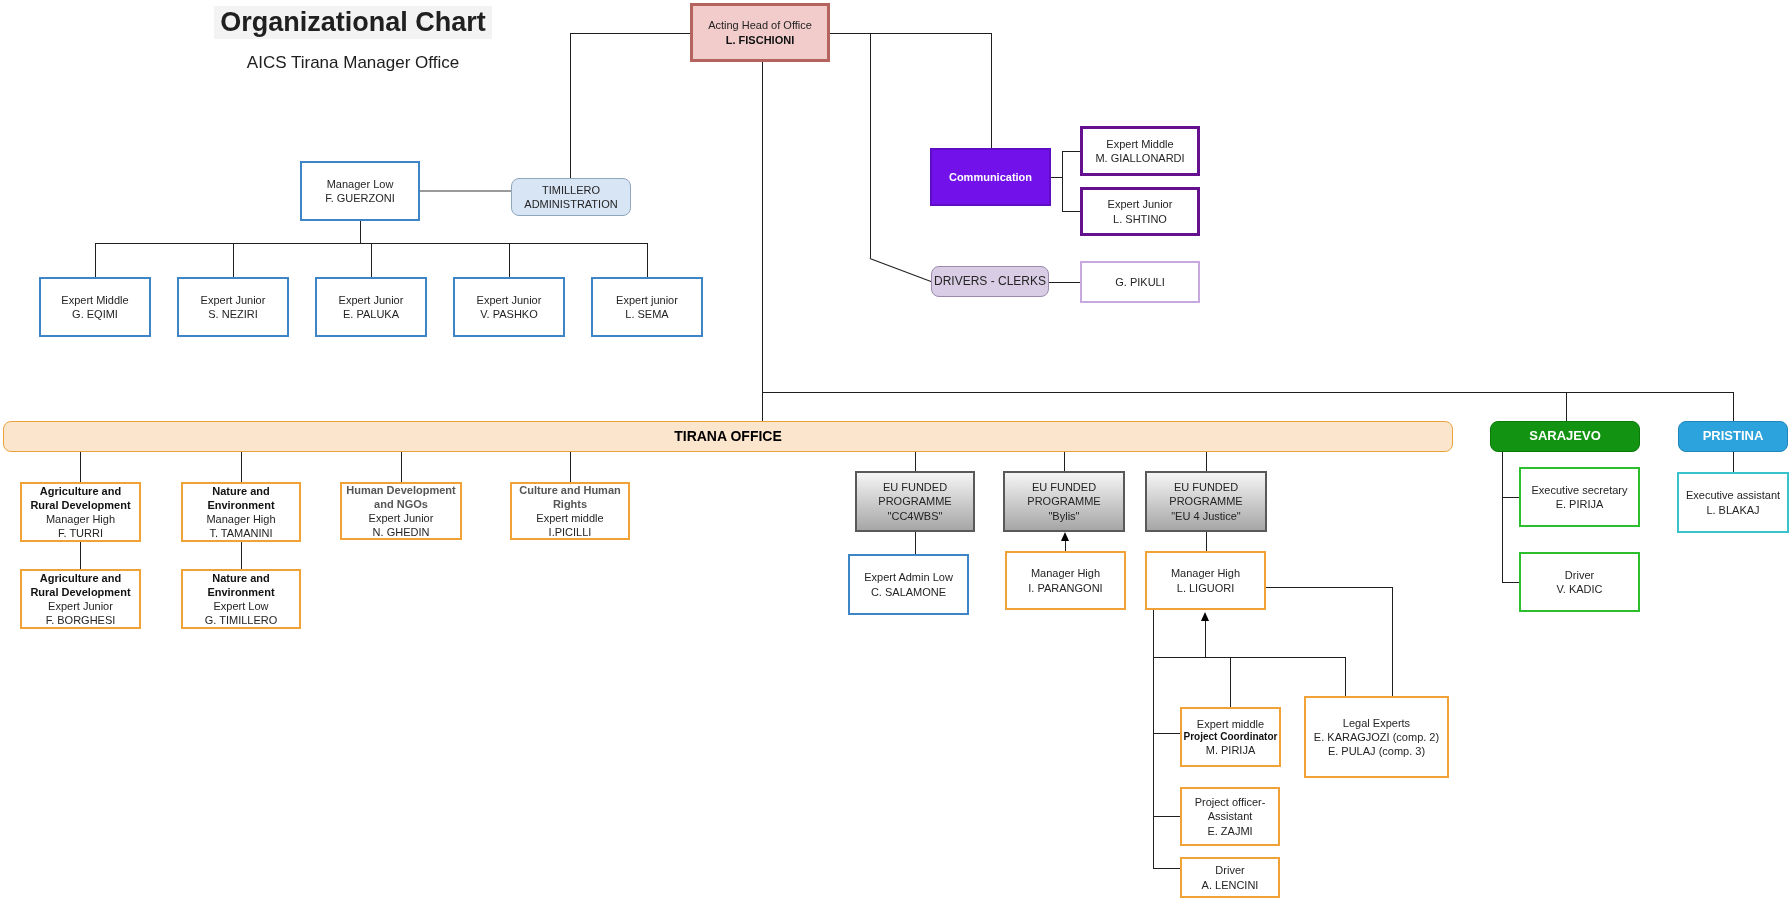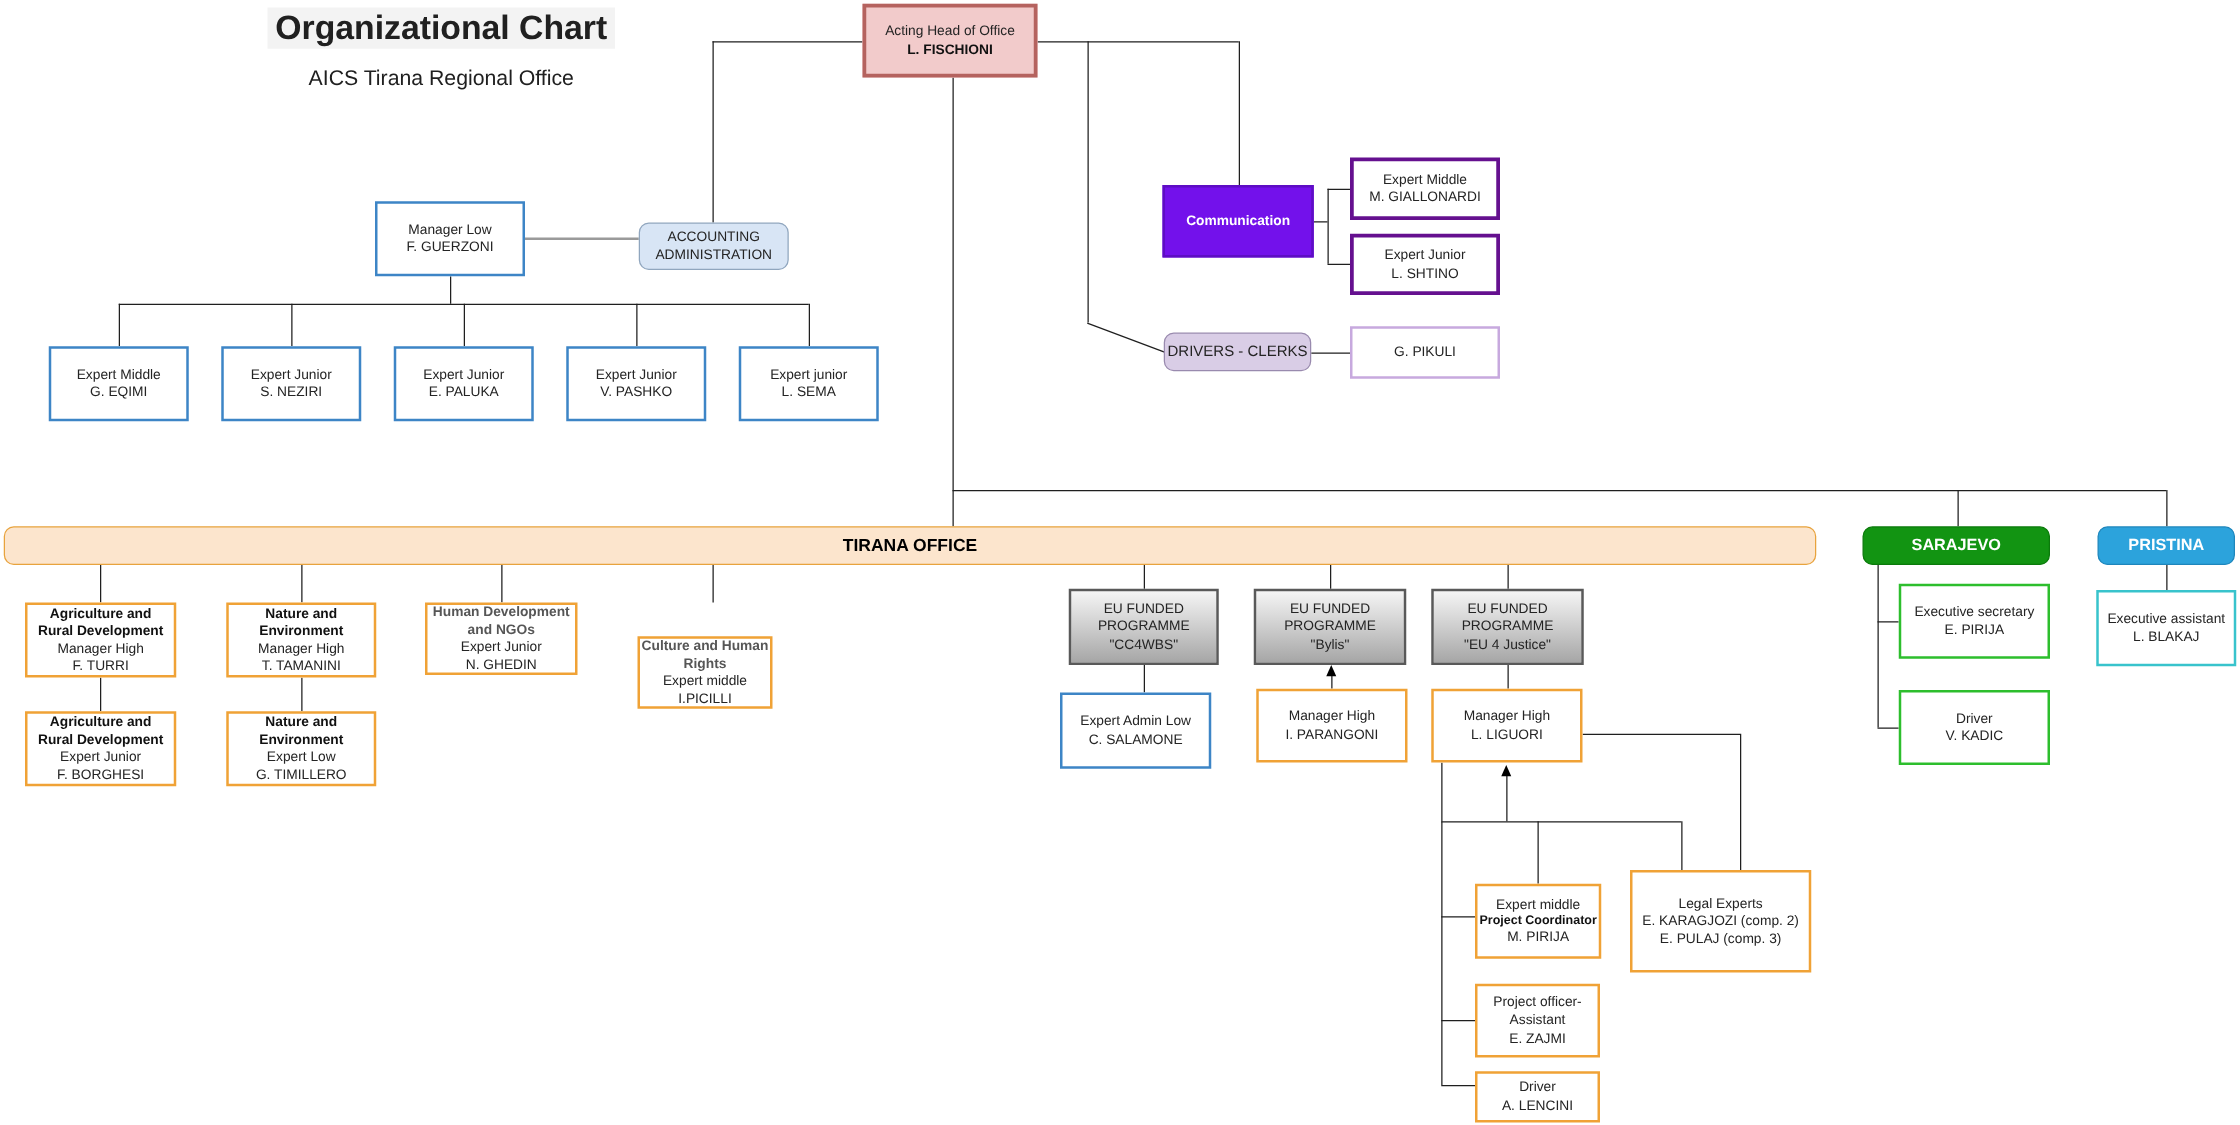--- a/index.html
+++ b/index.html
@@ -40,21 +40,21 @@
   #title-main{display:inline-block;font-size:27px;font-weight:bold;color:#202020;background:#f3f3f3;padding:1px 6px;}
   #title-sub{margin-top:14px;font-size:17px;color:#202020;}
 </style>
 </head>
 <body>
 
 <div id="canvas">
 
   <div id="title-wrap">
     <div id="title-main">Organizational Chart</div>
-    <div id="title-sub">AICS Tirana Regional Office</div>
+    <div id="title-sub">AICS Tirana Manager Office</div>
   </div>
 
   <div class="lh" style="left:570px;top:33px;width:120px"></div>
   <div class="lh" style="left:830px;top:33px;width:161px"></div>
   <div class="lv" style="left:570px;top:33px;height:145px"></div>
   <div class="lv" style="left:870px;top:33px;height:225px"></div>
   <div class="diag" style="left:870px;top:258px;width:66px;transform:rotate(20.6deg)"></div>
   <div class="lv" style="left:991px;top:33px;height:115px"></div>
   <div class="lv" style="left:762px;top:62px;height:359px"></div>
 
@@ -116,21 +116,21 @@
     <span>Acting Head of Office</span>
     <span class="b">L. FISCHIONI</span>
   </div>
 
   <div class="box blue" style="left:300px;top:161px;width:120px;height:60px">
     <span>Manager Low</span>
     <span>F. GUERZONI</span>
   </div>
 
   <div class="box acct" style="left:511px;top:178px;width:120px;height:38px">
-    <span>ACCOUNTING</span>
+    <span>TIMILLERO</span>
     <span>ADMINISTRATION</span>
   </div>
 
   <div class="box blue" style="left:39px;top:277px;width:112px;height:60px">
     <span>Expert Middle</span>
     <span>G. EQIMI</span>
   </div>
   <div class="box blue" style="left:177px;top:277px;width:112px;height:60px">
     <span>Expert Junior</span>
     <span>S. NEZIRI</span>
@@ -194,21 +194,21 @@
     <span class="b">Environment</span>
     <span>Expert Low</span>
     <span>G. TIMILLERO</span>
   </div>
   <div class="box orange" style="left:340px;top:482px;width:122px;height:58px">
     <span class="gb">Human Development</span>
     <span class="gb">and NGOs</span>
     <span>Expert Junior</span>
     <span>N. GHEDIN</span>
   </div>
-  <div class="box orange" style="left:510px;top:509px;width:108px;height:58px">
+  <div class="box orange" style="left:510px;top:482px;width:120px;height:58px">
     <span class="gb">Culture and Human</span>
     <span class="gb">Rights</span>
     <span>Expert middle</span>
     <span>I.PICILLI</span>
   </div>
 
   <div class="box grayg" style="left:855px;top:471px;width:120px;height:61px">
     <span>EU FUNDED</span>
     <span>PROGRAMME</span>
     <span>"CC4WBS"</span>

